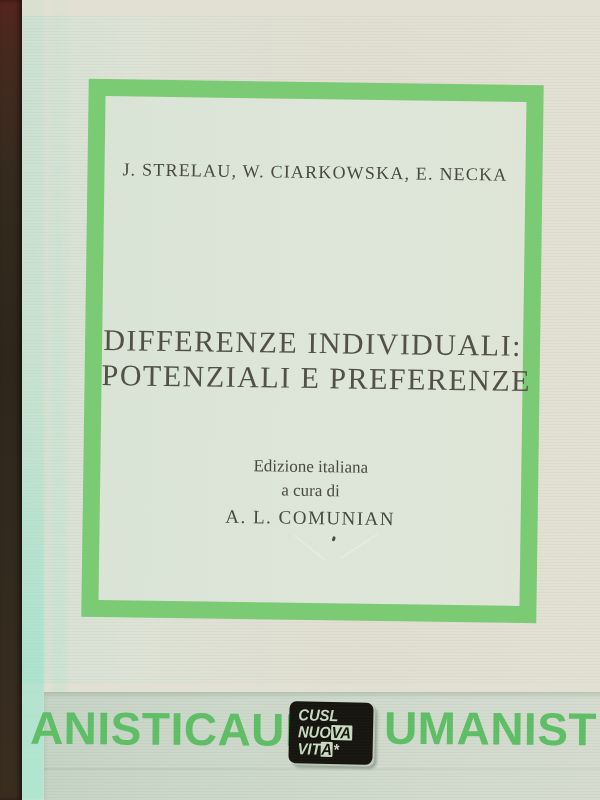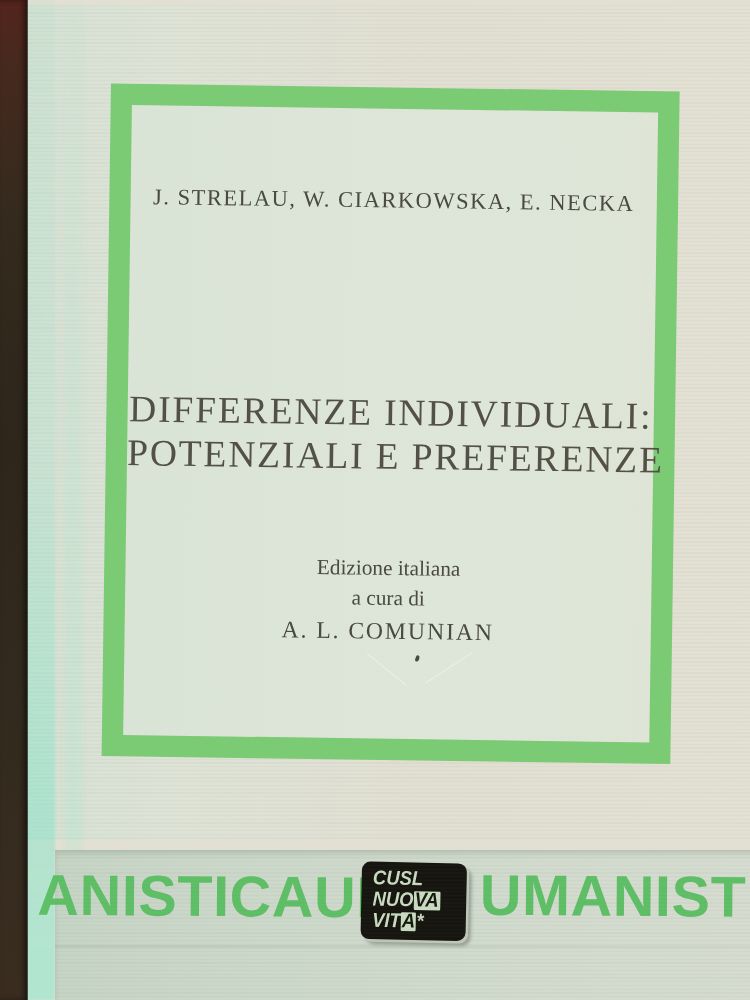--- a/index.html
+++ b/index.html
@@ -13,21 +13,21 @@
     position:absolute;left:155px;top:0;width:445px;height:5px;
     background:linear-gradient(90deg, rgba(20,18,12,.55) 0%, #1c1a12 12%, #2320166 30%, #1b1912 55%, #2a261c 80%, #15130c 100%);
     z-index:6;
   }
   .left-strip{
     position:absolute;left:0;top:0;width:22px;height:800px;z-index:7;
     background:linear-gradient(180deg,#54241d 0%, #47291e 6%, #342a1e 22%, #2e261b 45%, #322a1e 70%, #3a2d20 100%);
     box-shadow:inset -3px 0 4px rgba(0,0,0,.45);
   }
   .cover{
-    position:absolute;left:22px;top:4px;width:578px;height:668px;
+    position:absolute;left:22px;top:16px;width:578px;height:668px;
     background:linear-gradient(90deg,#d5e1d3 0%, #dde3d6 18%, #e1dfd2 55%, #e3e1d3 100%);
   }
   .cover::after{ 
     content:"";position:absolute;inset:0;pointer-events:none;
     background:repeating-linear-gradient(180deg, rgba(110,120,100,.05) 0 1px, transparent 1px 3px);
   }
   .sheen{ 
     position:absolute;left:10px;top:0;width:34px;height:800px;z-index:2;pointer-events:none;
     background:linear-gradient(180deg, rgba(150,230,205,.10) 0%, rgba(150,230,205,.18) 45%, rgba(110,230,200,.38) 82%, rgba(120,235,205,.45) 96%);
     filter:blur(1px);

